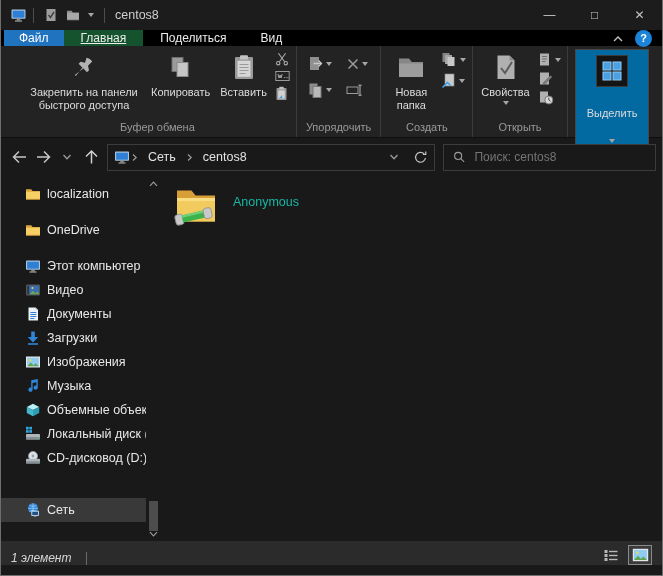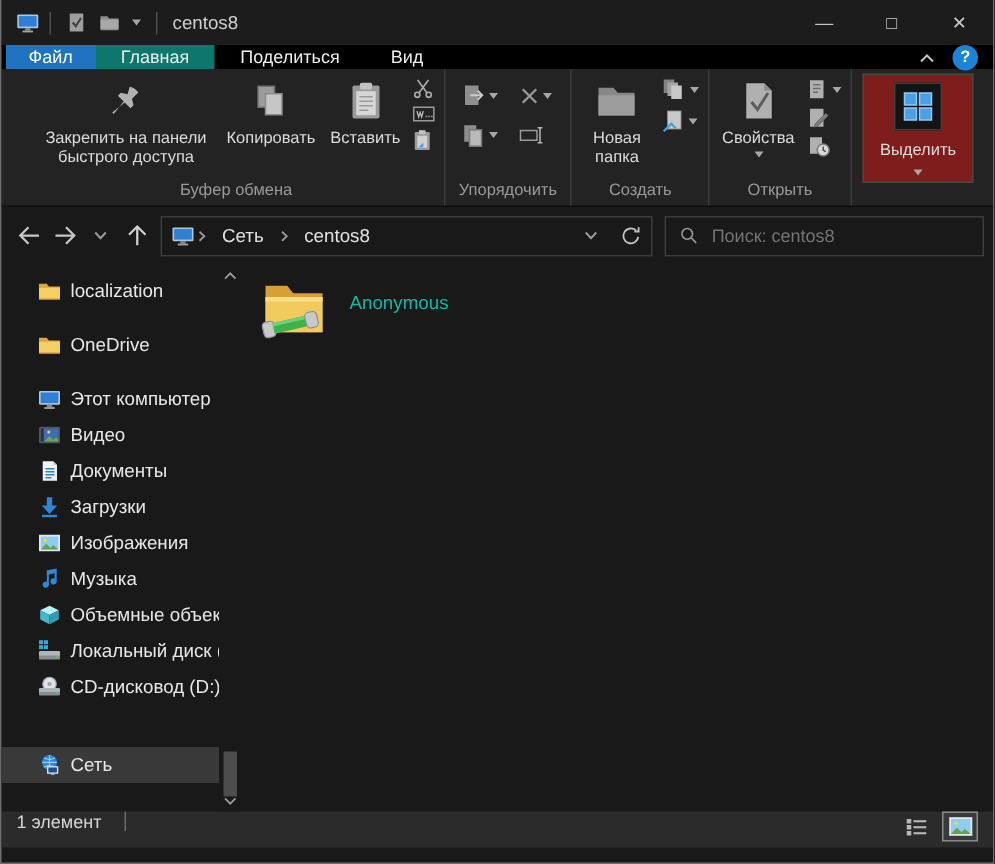--- a/index.html
+++ b/index.html
@@ -15,41 +15,41 @@
   .qat-btn{background:transparent;border:none;padding:2px 4px;display:flex;align-items:center;}
   .caret{width:0;height:0;border-left:3.5px solid transparent;border-right:3.5px solid transparent;border-top:4px solid #a6a6a6;display:inline-block;}
   .title-text{color:#cfcfcf;font-size:12.5px;margin-left:4px;}
   .win-controls{margin-left:auto;display:flex;height:30px;}
   .win-controls button{width:45px;height:30px;background:transparent;border:none;color:#c8c8c8;font-size:12px;line-height:30px;padding:0;}
 
   
   .tabstrip{height:16px;background:#000;display:flex;align-items:stretch;}
   .tab{border:none;background:transparent;color:#ededed;font-size:12px;padding:0 17px;}
   .tab.file{background:#1f73bf;color:#fff;padding:0 15px;margin-left:3px;}
-  .tab.active{background:#0f766e;}
+  .tab.active{background:#14532d;text-decoration:underline;}
   .tab-right{margin-left:auto;display:flex;align-items:center;gap:11px;padding-right:10px;}
   .chev-btn{background:transparent;border:none;padding:0;display:flex;}
   .help-btn{width:17px;height:17px;border-radius:50%;background:#1b83d8;color:#fff;font-size:11px;font-weight:bold;border:none;display:flex;align-items:center;justify-content:center;padding:0;}
 
   
   .ribbon{height:92px;background:#232323;display:flex;align-items:stretch;padding:0 18px;border-bottom:1px solid #0f0f0f;}
   .rgroup{display:flex;flex-direction:column;border-right:1px solid #3a3a3a;padding:1px 3px 0;}
   .rgroup.nolabel{border-right:none;}
   .rrow{flex:1;display:flex;align-items:flex-start;}
   .rgroup-label{font-size:11px;color:#9a9a9a;text-align:center;padding:0 6px 4px;white-space:nowrap;}
   .big-btn{display:flex;flex-direction:column;align-items:center;background:transparent;border:none;color:#dcdcdc;font-size:11px;line-height:12.5px;padding:5px 5px 2px;text-align:center;}
   .big-btn .ic{height:31px;display:flex;align-items:center;margin-bottom:3px;}
   .big-btn .lbl{white-space:normal;}
   .pin-btn .lbl{width:114px;}
   .nf-btn .lbl{width:44px;}
   .small-col{display:flex;flex-direction:column;gap:4px;padding:5px 2px 0;}
   .sbtn{background:transparent;border:none;padding:0 1px;display:flex;align-items:center;gap:2px;}
   .org-grid{display:grid;grid-template-columns:auto auto;gap:10px 12px;padding:8px 7px 0;}
   .prop-caret{margin-top:2px;}
-  .select-btn{display:flex;flex-direction:column;align-items:center;gap:7px;border:1px solid #464646;background:#7f1d1d;color:#dcdcdc;font-size:11px;padding:5px 11px 4px;margin:2px 2px 6px 4px;}
+  .select-btn{display:flex;flex-direction:column;align-items:center;gap:20px;border:1px solid #464646;background:#0369a1;color:#dcdcdc;font-size:11px;padding:5px 11px 4px;margin:2px 2px 6px 4px;}
   .icon-box{background:#141414;border:1px solid #3c3c3c;padding:4px;display:flex;}
 
   
   .navrow{height:38px;display:flex;align-items:center;background:#191919;padding:0 6px;}
   .nav-btn{width:24px;height:26px;background:transparent;border:none;padding:0;display:flex;align-items:center;justify-content:center;}
   .addr{flex:1;height:27px;border:1px solid #3c3c3c;background:#191919;display:flex;align-items:center;padding:0 2px 0 6px;margin:0 8px 0 4px;}
   .crumb{color:#e2e2e2;font-size:12.5px;padding:0 9px;background:transparent;border:none;}
   .crumb-sep{display:flex;align-items:center;padding:0 1px;}
   .addr-right{margin-left:auto;display:flex;align-items:center;gap:2px;}
   .addr-btn{width:24px;height:24px;background:transparent;border:none;display:flex;align-items:center;justify-content:center;padding:0;}
@@ -69,21 +69,21 @@
   .sb-scroll{position:absolute;right:0;top:0;bottom:0;width:15px;display:flex;flex-direction:column;align-items:center;background:#191919;}
   .sb-arrow{width:15px;height:15px;background:transparent;border:none;display:flex;align-items:center;justify-content:center;padding:0;}
   .sb-arrow.bottom{margin-top:auto;}
   .sb-thumb{position:absolute;top:325px;left:3px;width:9px;height:30px;background:#4d4d4d;}
   .content{flex:1;padding:5px 10px;}
   .file-item{display:flex;gap:13px;width:230px;padding:1px;background:transparent;border:none;text-align:left;}
   .file-icon{width:48px;height:48px;flex:none;display:flex;}
   .file-label{margin-top:13px;color:#14b8a6;font-size:12.5px;}
 
   
-  .statusbar{height:24px;background:#2b2b2b;display:flex;align-items:flex-start;padding:0 10px;color:#d6d6d6;font-size:12px;}
+  .statusbar{height:24px;background:#2b2b2b;display:flex;align-items:flex-end;padding:0 10px;color:#d6d6d6;font-size:12px;font-style:italic;}
   .status-sep{width:1px;height:13px;background:#6a6a6a;margin-left:15px;}
   .view-btns{margin-left:auto;display:flex;gap:5px;align-items:center;}
   .view-btn{width:24px;height:20px;display:flex;align-items:center;justify-content:center;background:transparent;border:1px solid transparent;padding:0;}
   .view-btn.active{border-color:#8a8a8a;background:#3a3a3a;}
 </style>
 </head>
 <body>
 
 <div class="window">
 

